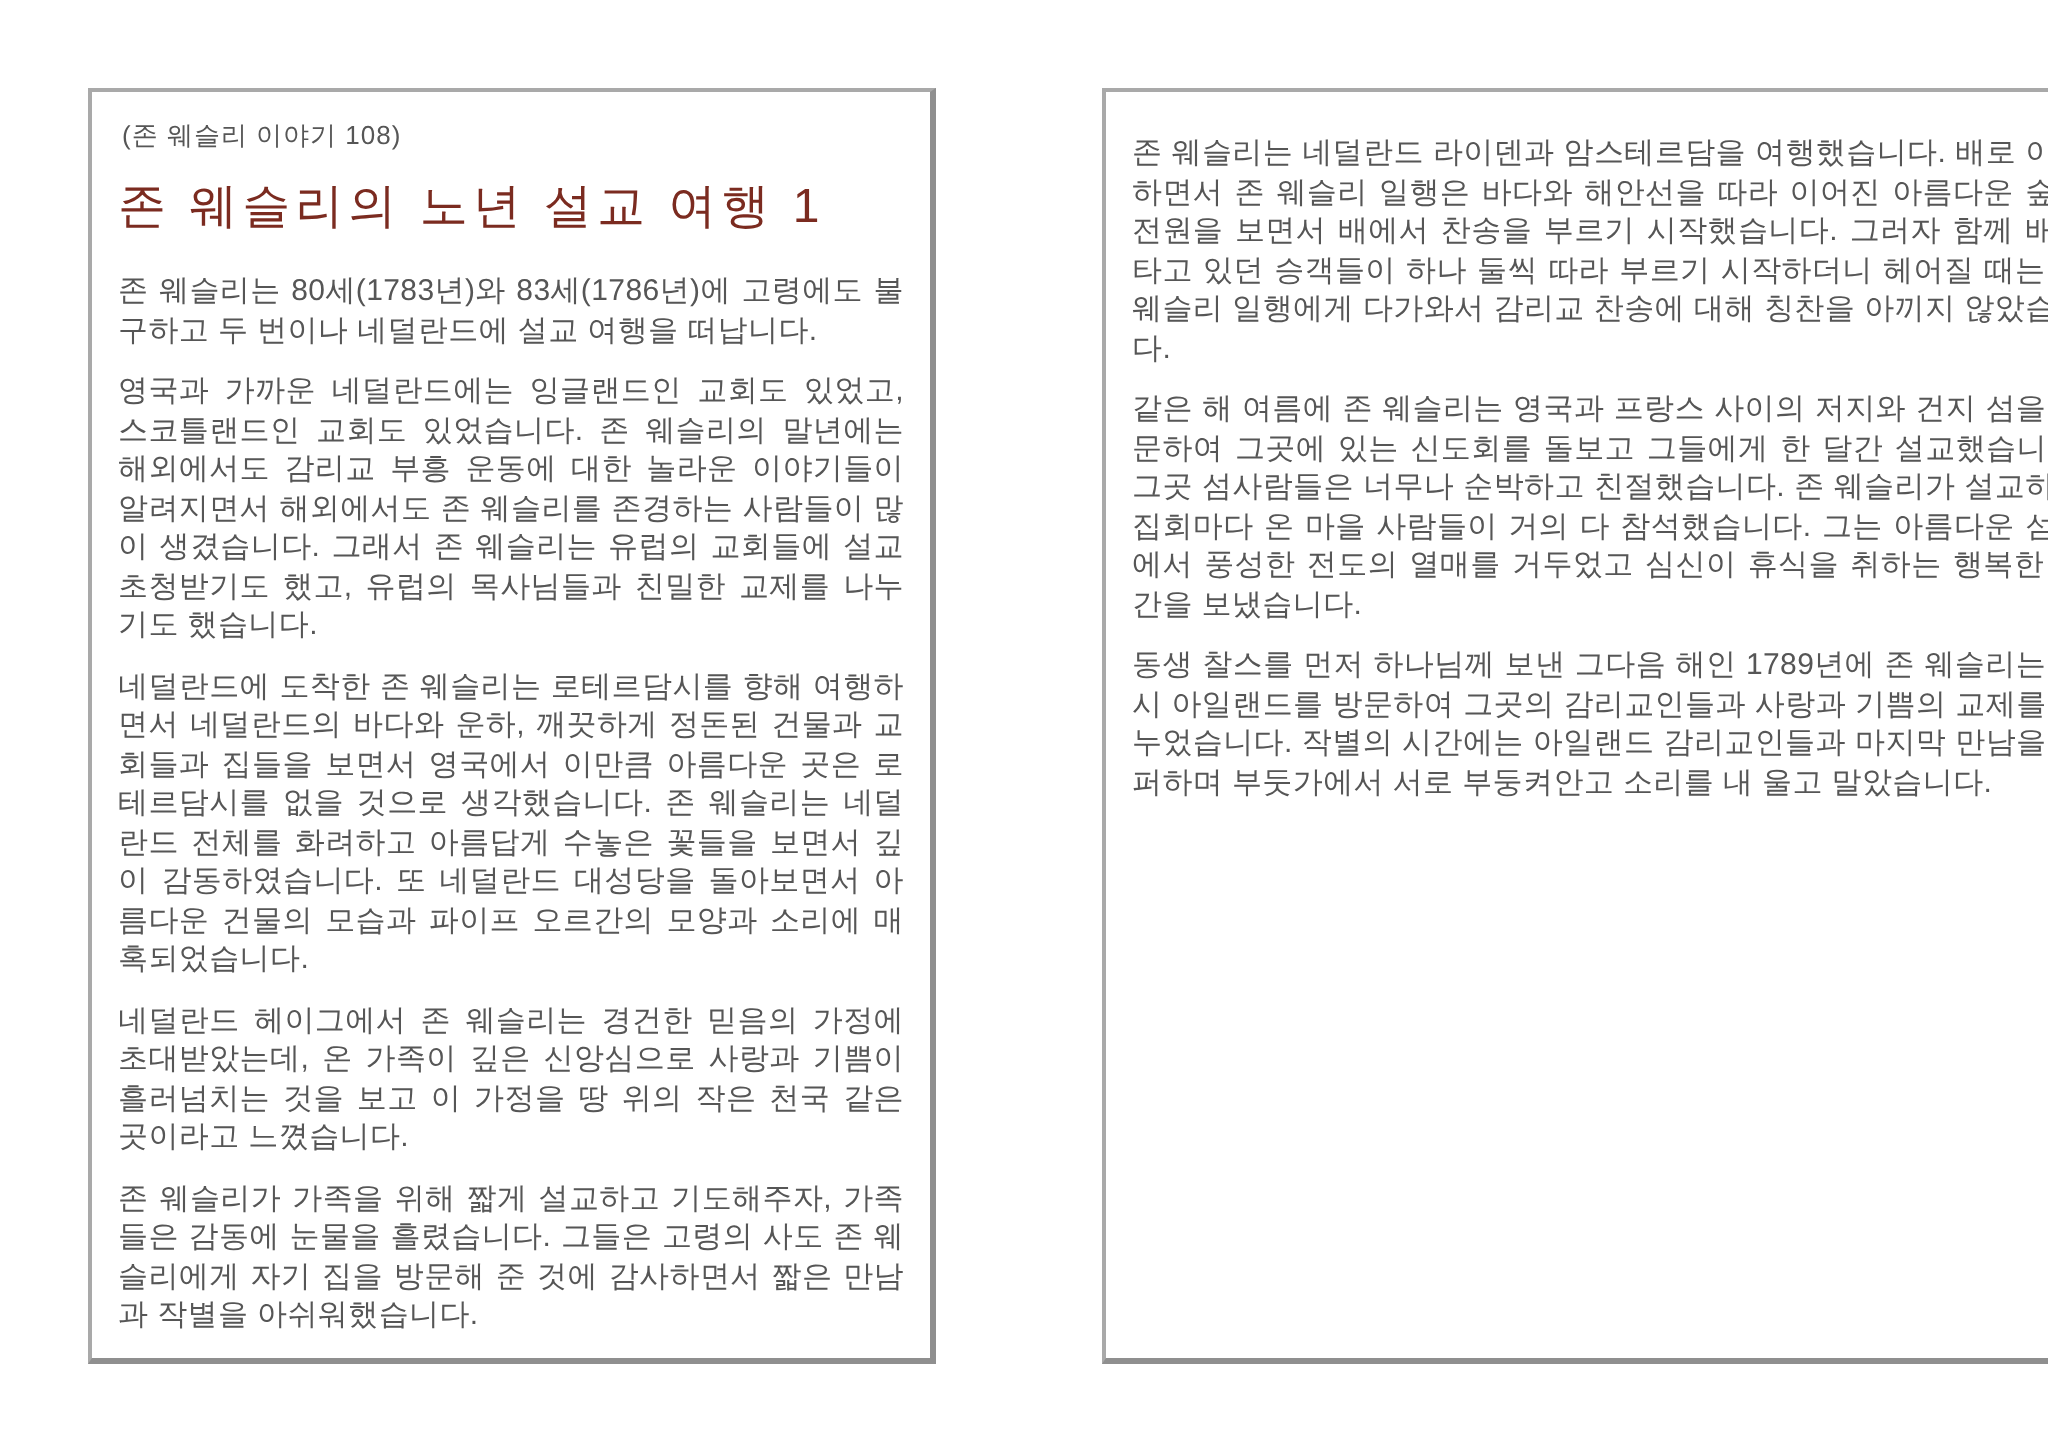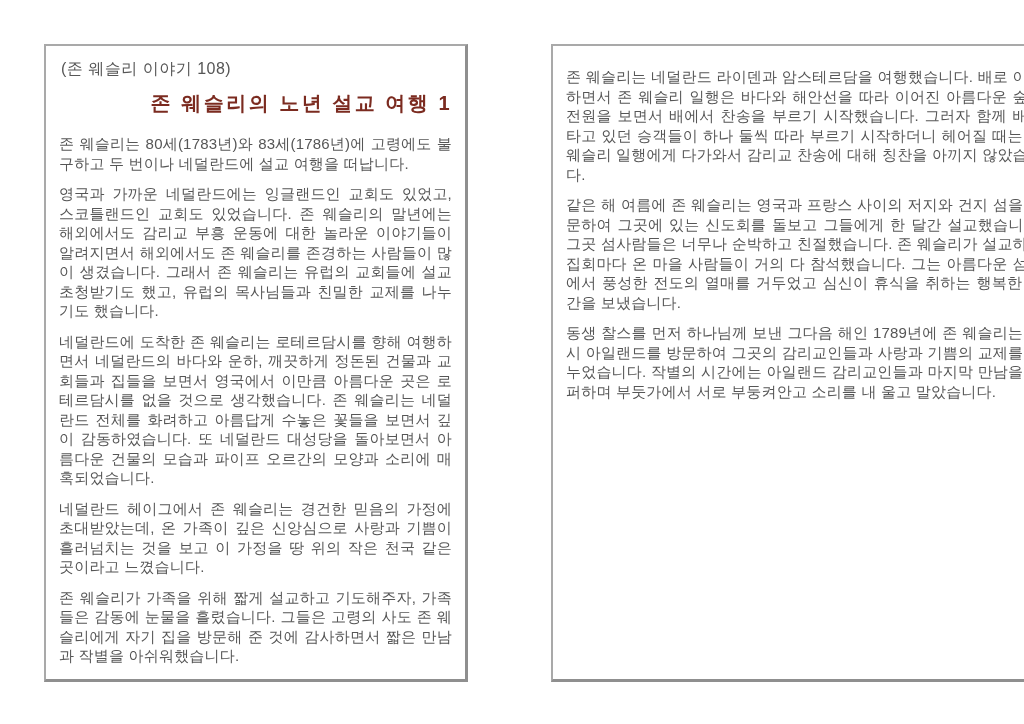--- a/index.html
+++ b/index.html
@@ -30,30 +30,30 @@
     background: var(--page-bg);
     border: 2px solid var(--border-color);
     border-right: 3px solid var(--border-shadow);
     border-bottom: 3px solid var(--border-shadow);
     padding: 11px 13px 10px 13px;
     overflow: hidden;
   }
   .page.left  { left: 44px;  width: 424px; }
   .page.right { left: 551px; width: 508px; padding-top: 21px; }
   .series-note {
-    font-size: 16px;
+    font-size: 13px;
     color: var(--text-color);
     letter-spacing: 0.5px;
     margin: 2px 0 10px 2px;
   }
   .doc-title {
-    font-size: 20px;
-    font-weight: bold;
+    font-size: 24px;
+    font-weight: normal;
     color: var(--title-color);
-    text-align: right;
+    text-align: left;
     letter-spacing: 2.5px;
     margin: 4px 0 17px 0;
     white-space: nowrap;
   }
   .para {
     font-size: 15px;
     line-height: 19.5px;
     color: var(--text-color);
     text-align: justify;
     text-justify: inter-character;

